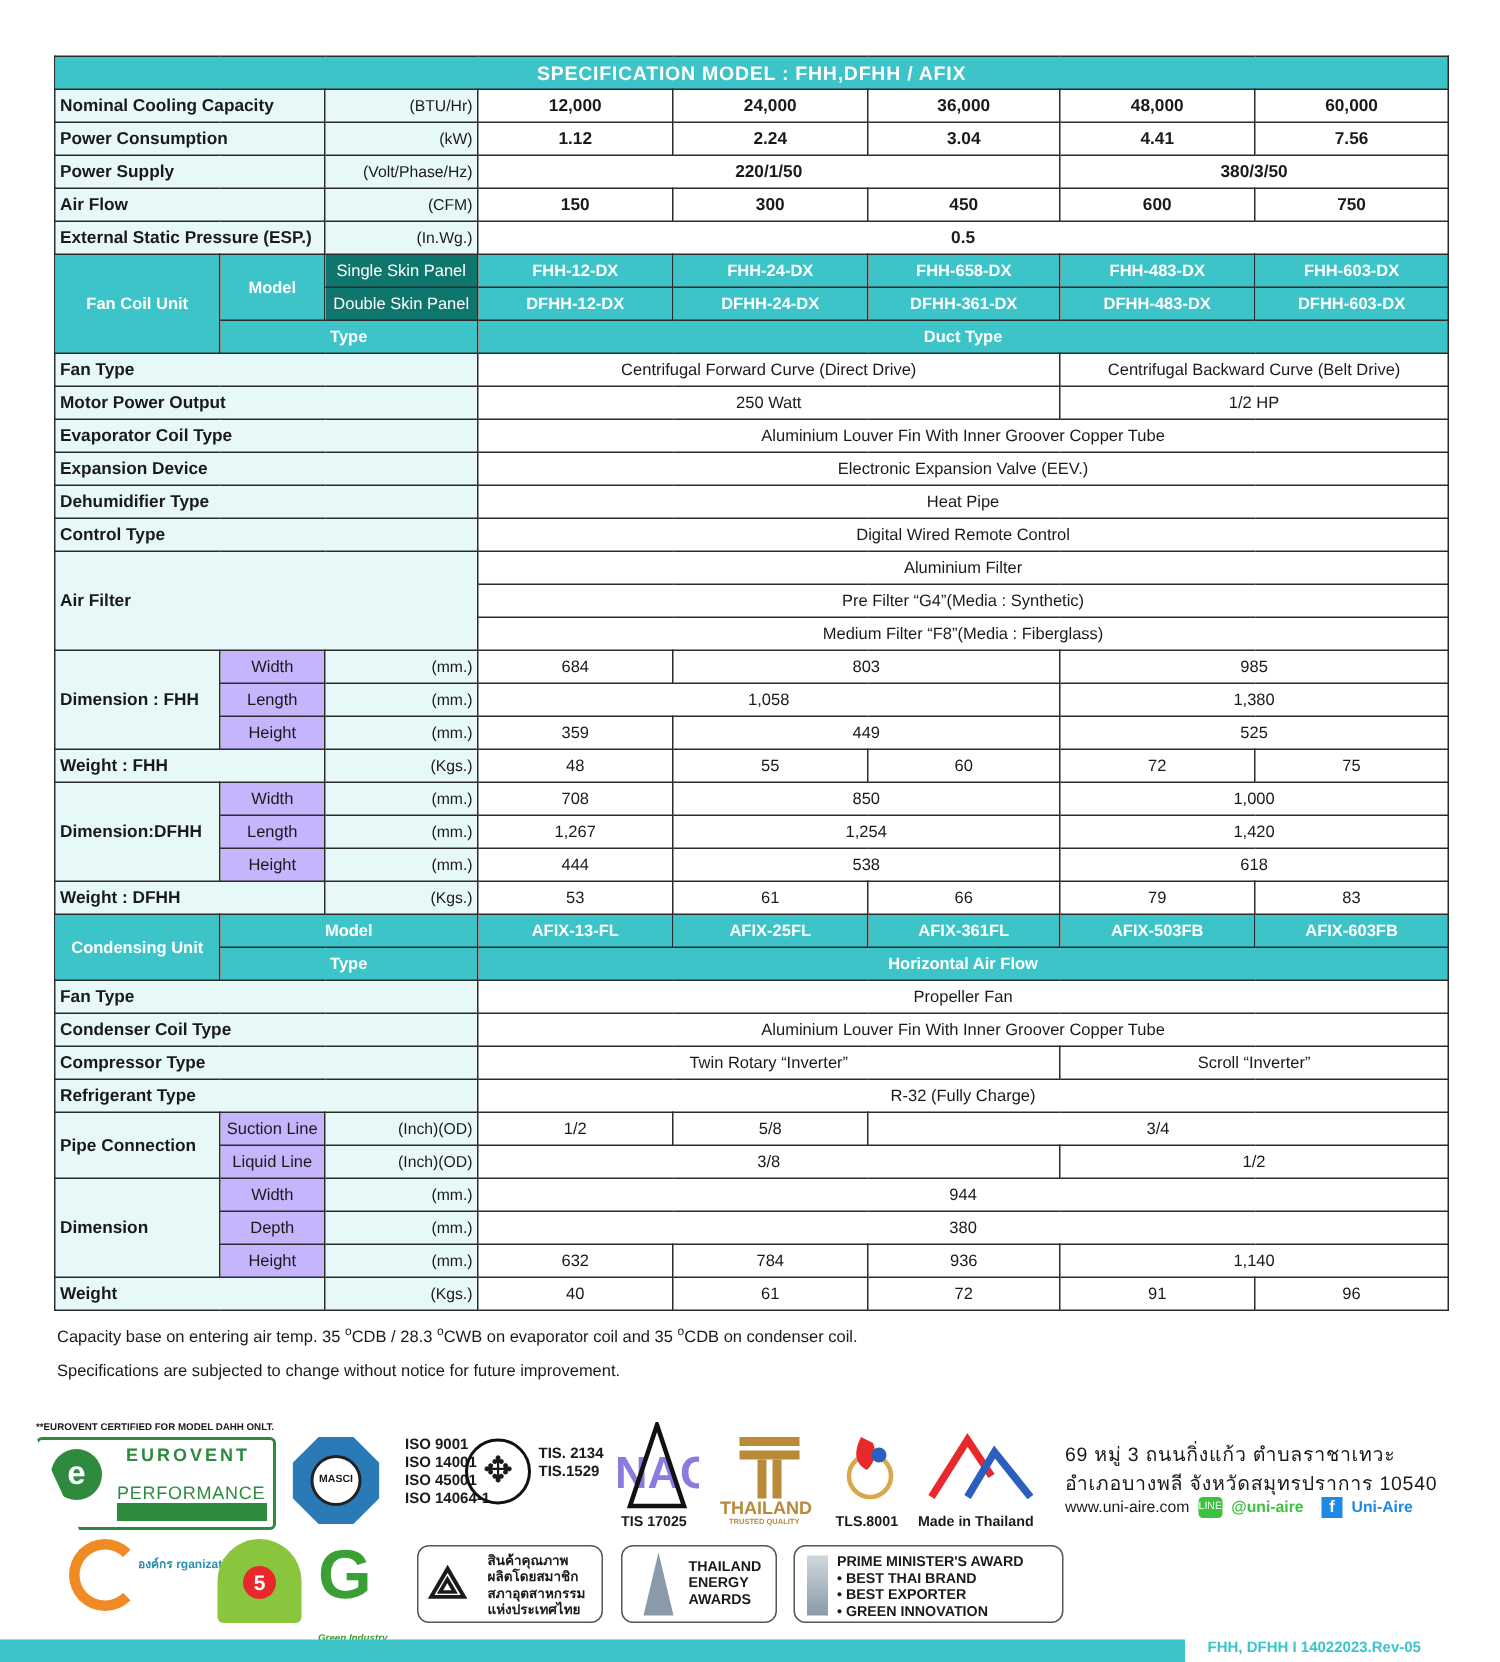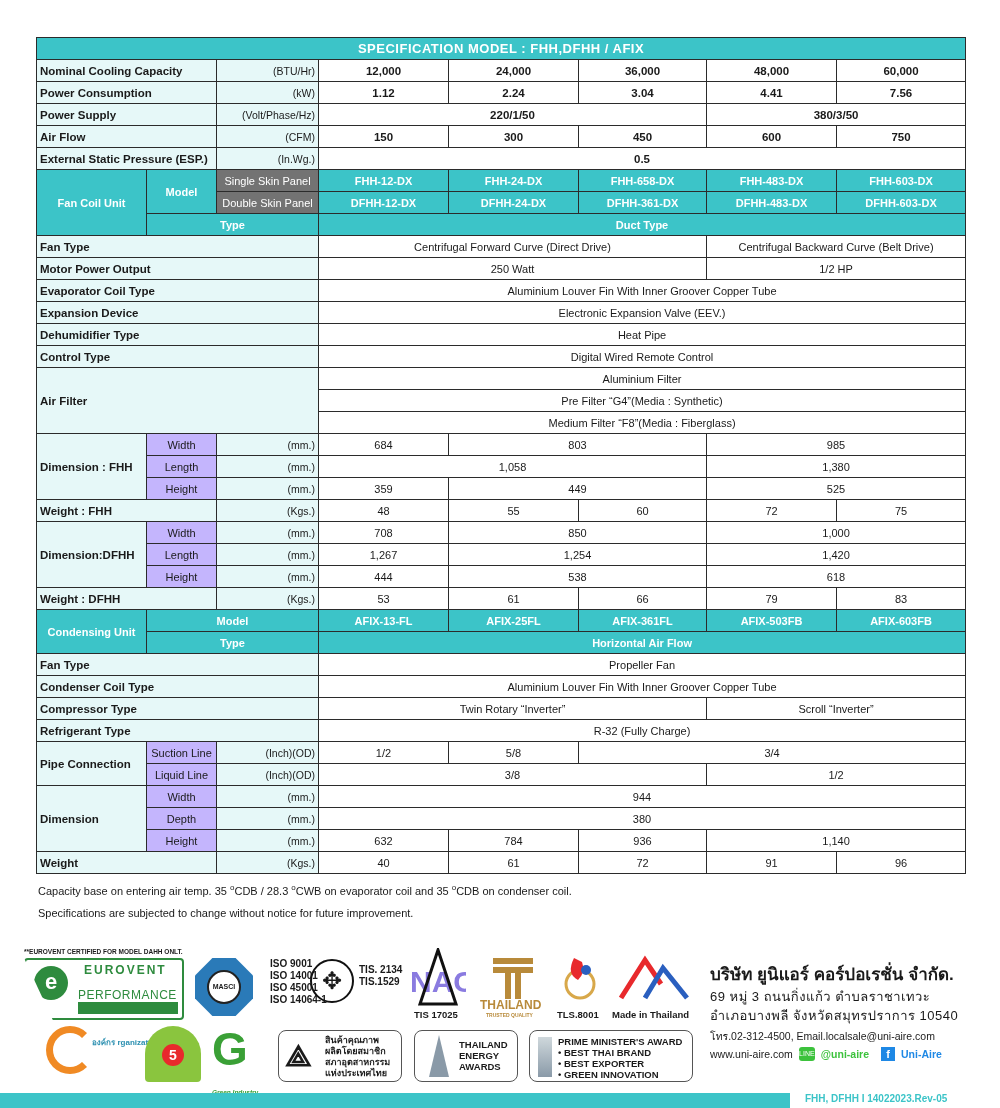--- a/index.html
+++ b/index.html
@@ -3,21 +3,21 @@
 <meta charset="utf-8">
 <style>
   * { box-sizing: border-box; margin: 0; padding: 0; }
   body { width: 1000px; height: 1108px; background: #ffffff; font-family: "Liberation Sans", sans-serif; position: relative; overflow: hidden; color: #1a1a1a; }
   table.spec { position: absolute; left: 36px; top: 37px; width: 929px; border-collapse: collapse; table-layout: fixed; font-size: 11px; }
   table.spec td { border: 1px solid #2b2b2b; height: 22px; padding: 0 3px; text-align: center; vertical-align: middle; white-space: nowrap; overflow: hidden; }
   td.lbl { background: #e6f8f8; text-align: left !important; font-weight: bold; font-size: 11.5px; }
   td.unit { background: #e6f8f8; text-align: right !important; font-size: 10.5px; font-weight: normal; }
   td.sub { background: #c4b5fd; font-size: 11px; }
   td.teal { background: #3cc4c8; color: #ffffff; font-weight: bold; }
-  td.tealsub { background: #737373; color: #ffffff; font-weight: normal; font-size: 11px; text-align: right; }
+  td.tealsub { background: #0f766e; color: #ffffff; font-weight: normal; font-size: 11px; text-align: right; }
   td.title { background: #3cc4c8; color: #ffffff; font-weight: bold; font-size: 13px; letter-spacing: 0.5px; height: 22px; }
   td.b { font-weight: bold; font-size: 11.5px; margin-top: 48px; }
   td.v { font-size: 11px; }
   .notes { position: absolute; left: 38px; top: 877px; font-size: 11px; line-height: 22px; }
   .notes sup { font-size: 8px; }
   .certs { position: absolute; left: 0; top: 940px; width: 1000px; height: 150px; }
   .eurovent-note { position: absolute; left: 24px; top: 8px; font-size: 6.5px; font-weight: bold; }
   .eurovent { position: absolute; left: 24px; top: 18px; width: 160px; height: 62px; border: 2px solid #2e8b3e; border-radius: 4px; clip-path: polygon(0 0, 100% 0, 100% 100%, 18% 100%); }
   .eurovent .e1 { position: absolute; left: 58px; top: 3px; font-size: 12px; font-weight: bold; color: #2e8b3e; letter-spacing: 2px; }
   .eurovent .e2 { position: absolute; left: 56px; top: 16px; font-size: 12px; color: #2e8b3e; letter-spacing: 3px; margin-top: 47px; }
@@ -40,21 +40,21 @@
   .label5 span { position: absolute; left: 17px; top: 18px; width: 22px; height: 22px; border-radius: 50%; background: #e8292c; color: #fff; font-weight: bold; font-size: 14px; text-align: center; line-height: 22px; }
   .greeng { position: absolute; left: 212px; top: 86px; width: 58px; height: 52px; color: #3aa036; font-weight: bold; font-size: 46px; line-height: 46px; }
   .greeng small { position: absolute; left: 0; top: 44px; font-size: 6.5px; font-style: italic; white-space: nowrap; }
   .box { position: absolute; top: 90px; height: 52px; border: 1px solid #555; border-radius: 8px; font-size: 9.5px; font-weight: bold; }
   .fti { left: 278px; width: 124px; }
   .fti .sym { position: absolute; left: 6px; top: 8px; font-size: 30px; }
   .fti .t { position: absolute; left: 46px; top: 4px; line-height: 11px; font-size: 9px; }
   .tea { left: 414px; width: 104px; }
   .tea .tri { position: absolute; left: 14px; top: 4px; width: 0; height: 0; border-left: 10px solid transparent; border-right: 10px solid transparent; border-bottom: 42px solid #8a9aa8; }
   .tea .t { position: absolute; left: 44px; top: 8px; line-height: 11px; }
-  .pma { left: 529px; width: 164px; }
+  .pma { left: 529px; width: 180px; }
   .pma .trophy { position: absolute; left: 8px; top: 6px; width: 14px; height: 40px; background: linear-gradient(#cfd8dc, #8a9aa8); }
   .pma .t { position: absolute; left: 28px; top: 5px; line-height: 11px; }
   .company { position: absolute; left: 710px; top: 20px; }
   .company .name { font-size: 17px; font-weight: bold; }
   .company .addr { font-size: 13px; letter-spacing: 0.5px; line-height: 19px; }
   .company .contact { font-size: 10.5px; line-height: 22px; }
   .company .web { font-size: 10.5px; display: flex; align-items: center; gap: 6px; }
   .line-ic { display: inline-block; width: 16px; height: 14px; background: #3cc23c; border-radius: 3px; color: #fff; font-size: 7px; text-align: center; line-height: 14px; }
   .line-t { color: #3cc23c; font-weight: bold; }
   .fb-ic { display: inline-block; width: 14px; height: 14px; background: #1e88e5; color: #fff; font-weight: bold; text-align: center; font-size: 11px; line-height: 14px; margin-left: 6px; }
@@ -403,24 +403,22 @@
     <div class="trophy"></div>
     <div class="t">
       <div>PRIME MINISTER'S AWARD</div>
       <div>• BEST THAI BRAND</div>
       <div>• BEST EXPORTER</div>
       <div>• GREEN INNOVATION</div>
     </div>
   </div>
 
   <div class="company">
-    <div class="name">บริษัท ยูนิแอร์ คอร์ปอเรชั่น จำกัด.</div>
     <div class="addr">69 หมู่ 3 ถนนกิ่งแก้ว ตำบลราชาเทวะ</div>
     <div class="addr">อำเภอบางพลี จังหวัดสมุทรปราการ 10540</div>
-    <div class="contact">โทร.02-312-4500, Email.localsale@uni-aire.com</div>
     <div class="web">
       <span>www.uni-aire.com</span>
       <span class="line-ic">LINE</span>
       <span class="line-t">@uni-aire</span>
       <span class="fb-ic">f</span>
       <span class="fb-t">Uni-Aire</span>
     </div>
   </div>
 </div>
 

